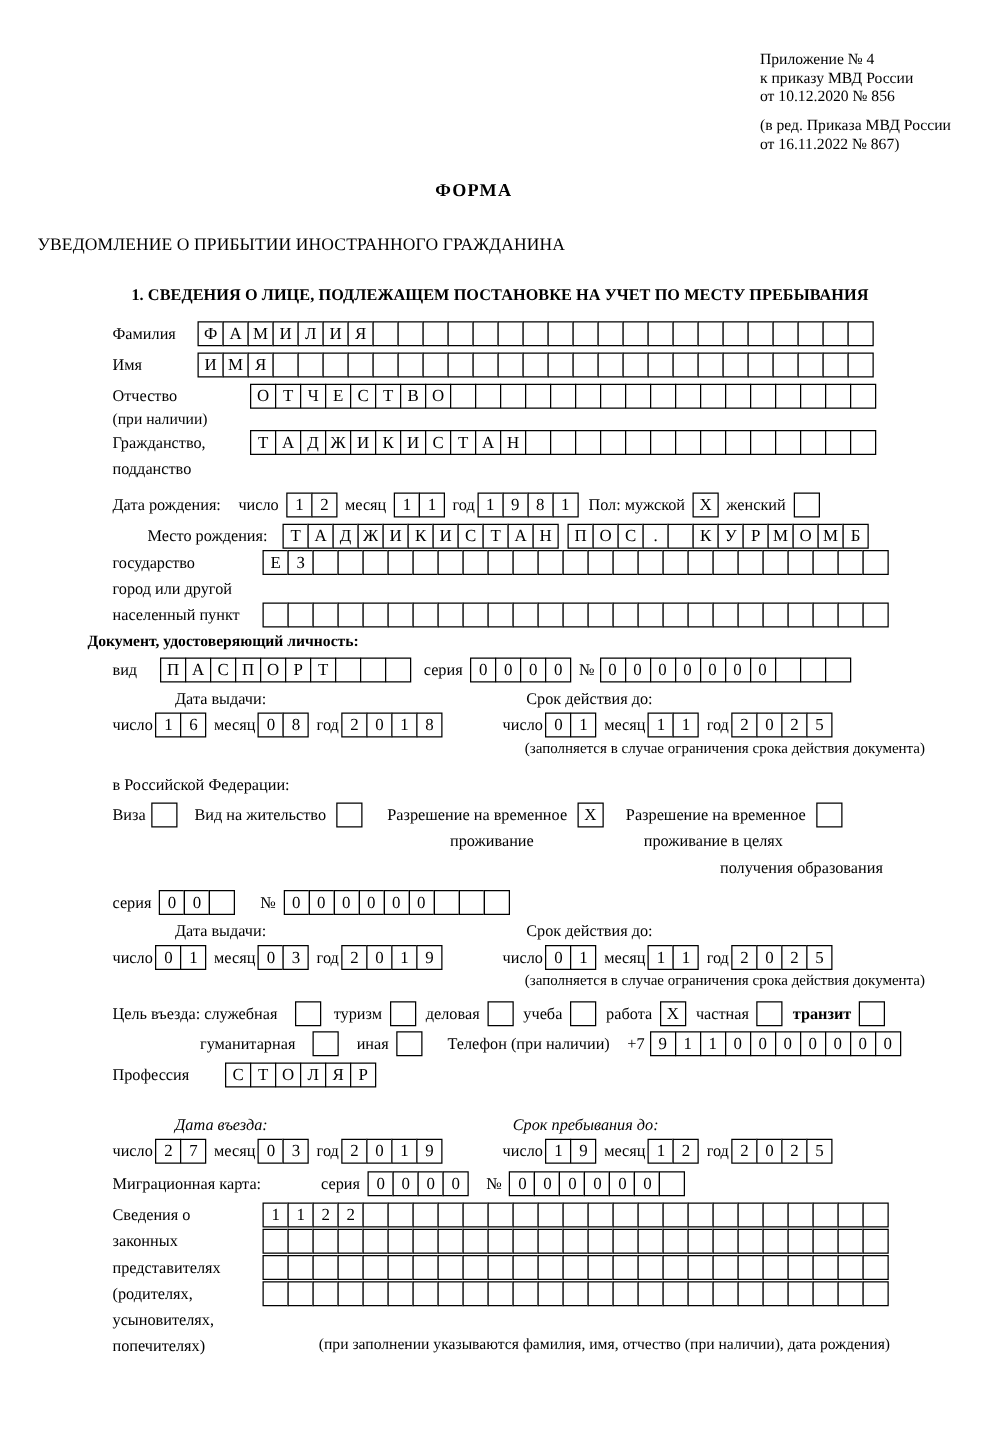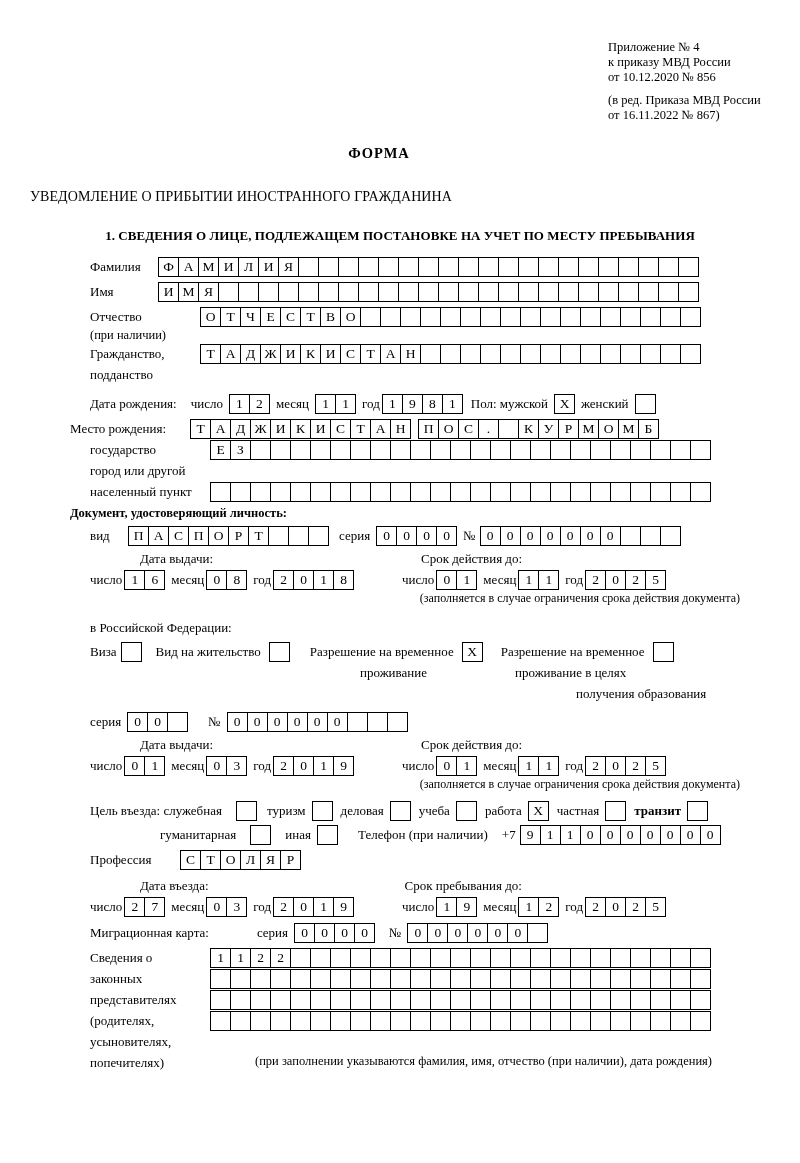--- a/index.html
+++ b/index.html
@@ -297,21 +297,21 @@
         <div class="cell">8</div>
         <div class="cell">1</div>
       </div>
     <div class="lbl" style="margin-left:8px;">Пол: мужской</div>
     <div class="box ml">X</div>
     <div class="lbl ml">женский</div>
     <div class="box ml"></div>
   </div>
 
   <div class="row">
-    <div class="lbl" style="width:120px; margin-left:40px;">Место рождения:</div>
+    <div class="lbl" style="width:120px; margin-left:76px;text-align:center;">Место рождения:</div>
     <div class="cells" id="bstate-cells">
         <div class="cell">Т</div>
         <div class="cell">А</div>
         <div class="cell">Д</div>
         <div class="cell">Ж</div>
         <div class="cell">И</div>
         <div class="cell">К</div>
         <div class="cell">И</div>
         <div class="cell">С</div>
         <div class="cell">Т</div>
@@ -618,21 +618,21 @@
     <div class="cells" id="prof-cells">
         <div class="cell">С</div>
         <div class="cell">Т</div>
         <div class="cell">О</div>
         <div class="cell">Л</div>
         <div class="cell">Я</div>
         <div class="cell">Р</div>
       </div>
   </div>
 
-  <div class="row" style="margin-top:6px;">
+  <div class="row" style="margin-top:20px;font-style:italic;">
     <div class="lbl" style="margin-left:110px;">Дата въезда:</div>
     <div class="lbl" style="margin-left:196px;">Срок пребывания до:</div>
   </div>
 
   <div class="row" style="margin-top:1px;">
     <div class="lbl" style="margin-left:60px;">число</div>
     <div class="cells" style="margin-left:2px;" id="eday-cells">
         <div class="cell">2</div>
         <div class="cell">7</div>
       </div>

